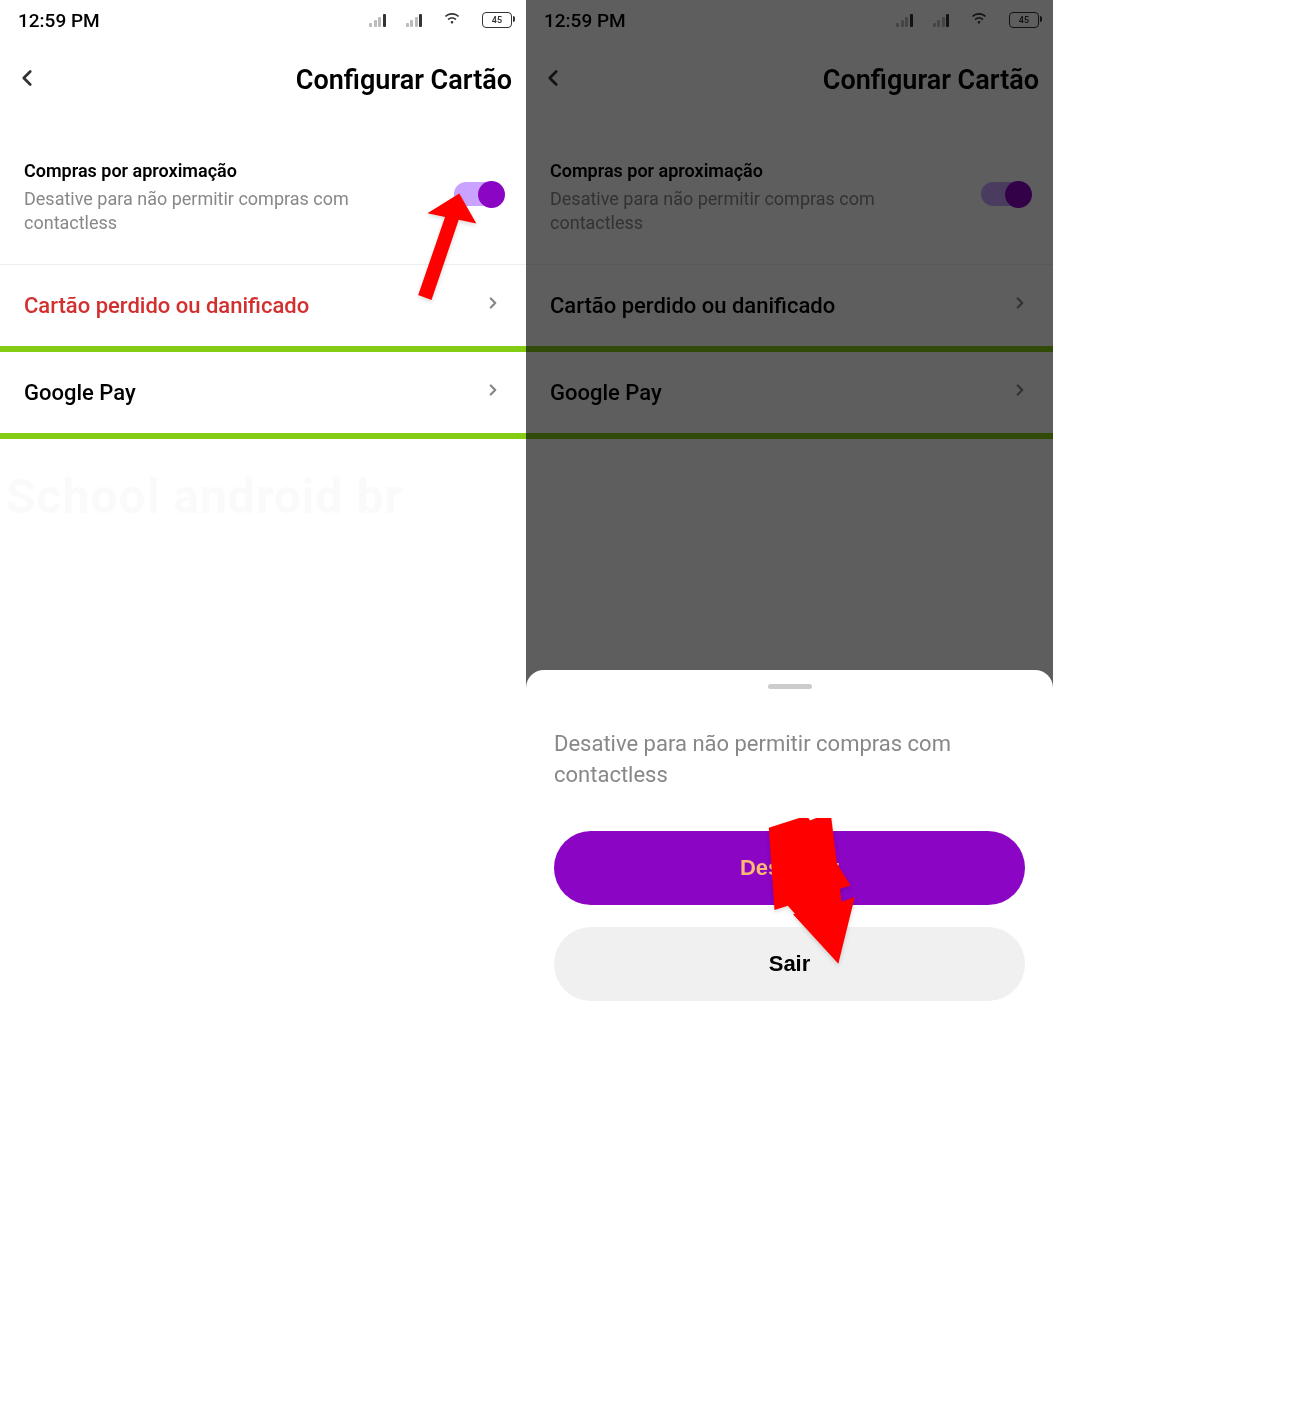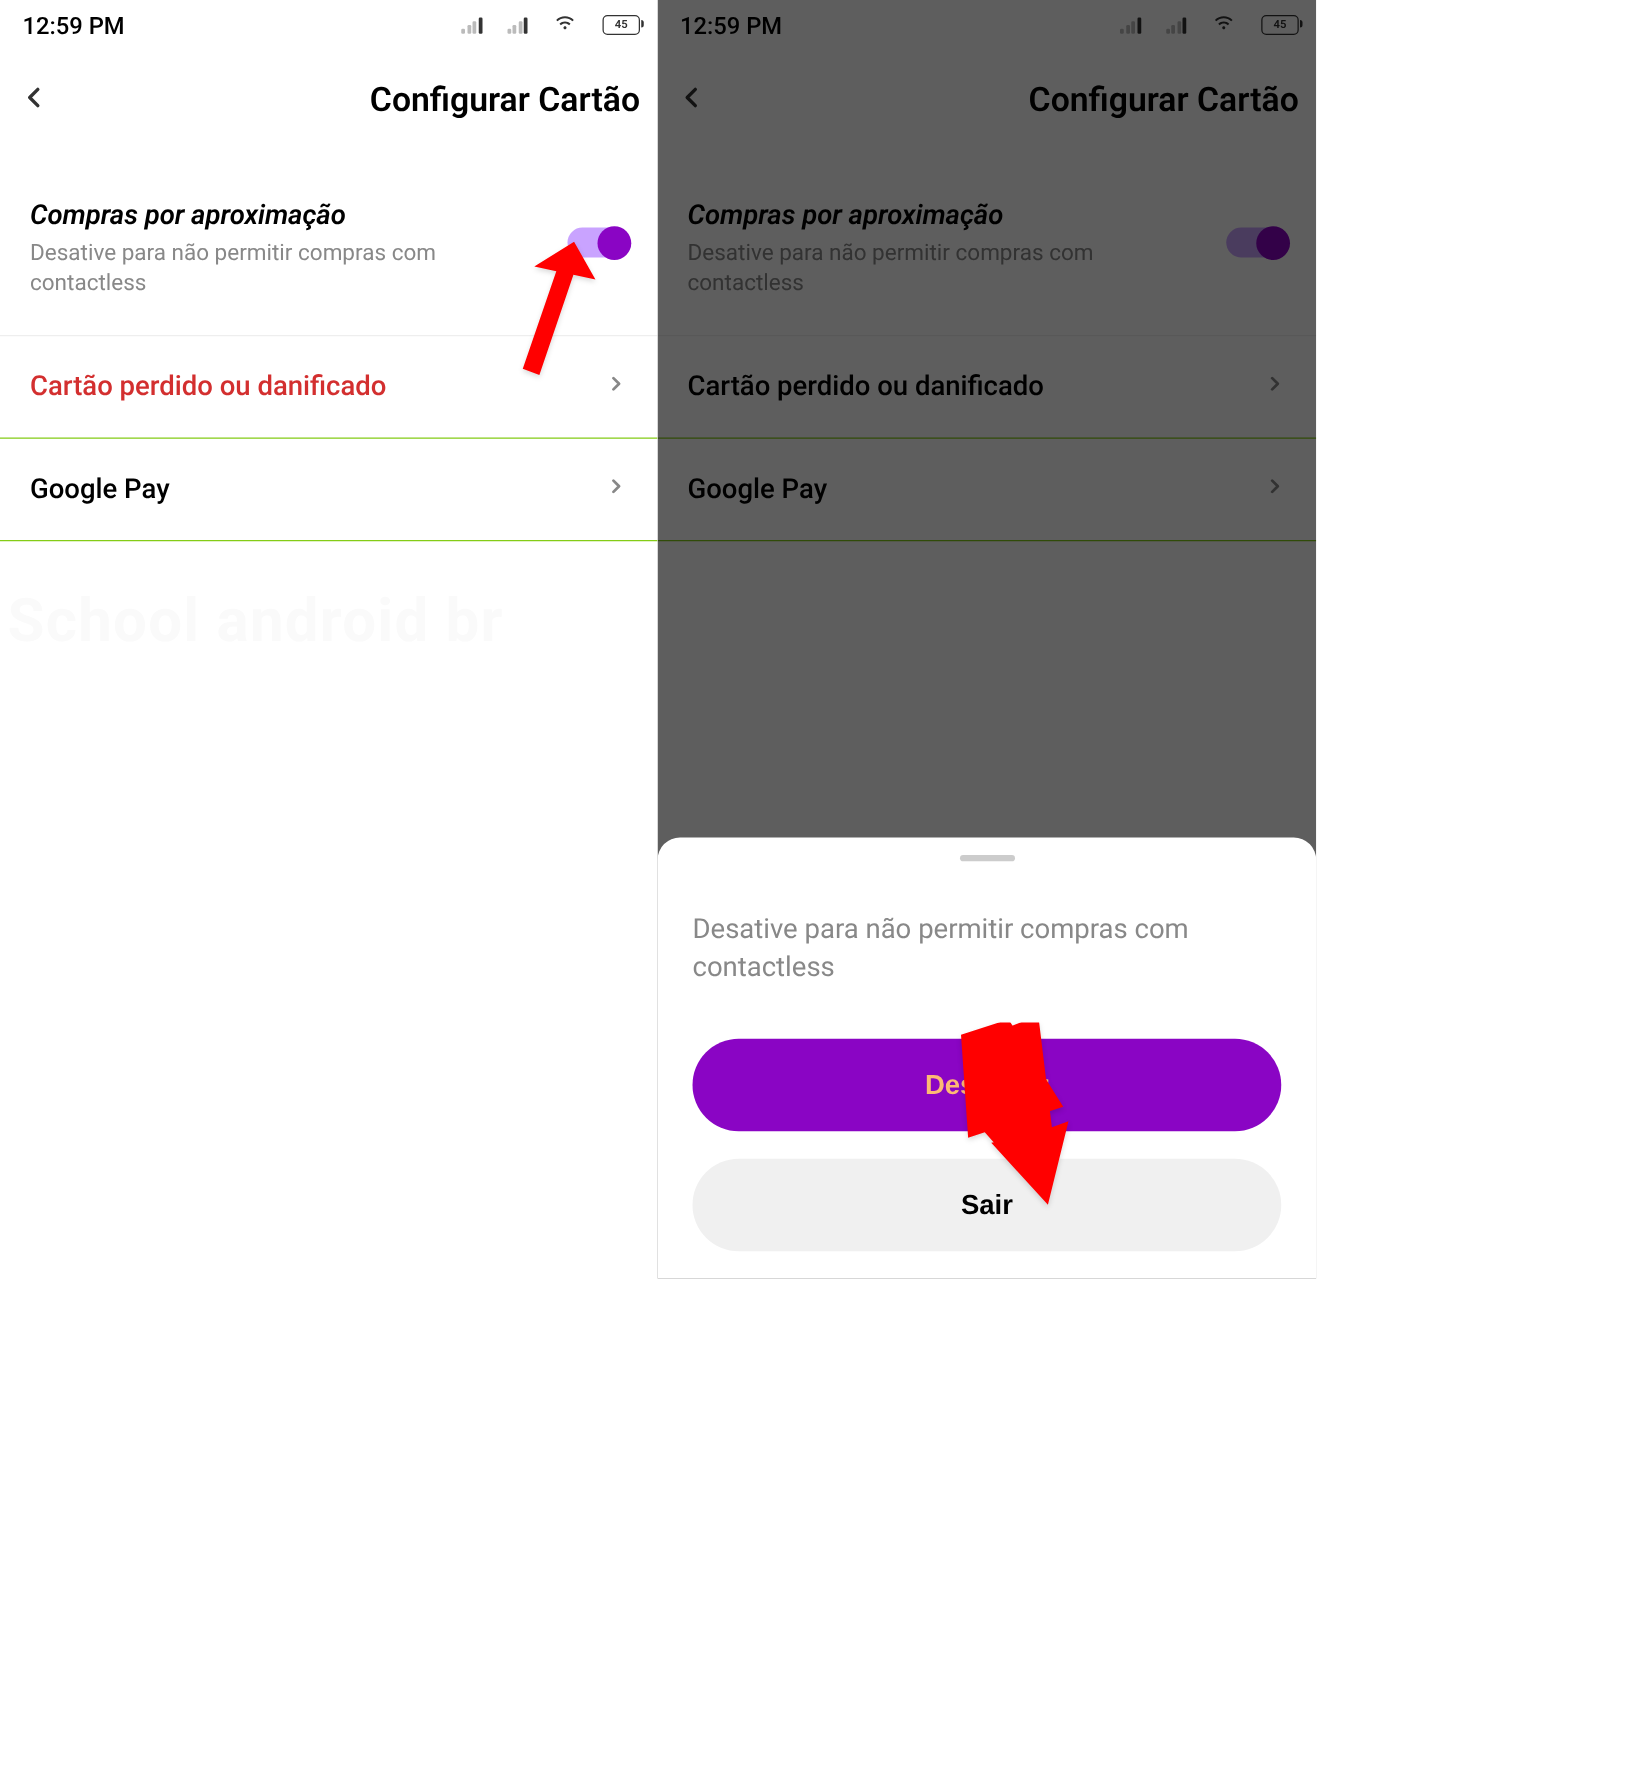--- a/index.html
+++ b/index.html
@@ -114,25 +114,24 @@
       justify-content: space-between;
       align-items: flex-start;
       padding: 18px 24px 28px 24px;
       border-bottom: 1px solid #eee;
     }
     .contactless-text {
       flex: 1;
       padding-right: 24px;
     }
     .contactless-title {
-      font-size: 22px;
+      font-size: 18px;
       font-weight: 600;
       color: #000;
       margin-bottom: 6px;
-      font-style: italic;
     }
     .contactless-desc {
       font-size: 18px;
       color: #888;
       line-height: 1.35;
     }
     .toggle {
       width: 48px;
       height: 24px;
       border-radius: 12px;
@@ -147,21 +146,21 @@
       background: #8a05c4;
       position: absolute;
       right: -3px;
       top: -1.5px;
     }
     .menu-row {
       display: flex;
       justify-content: space-between;
       align-items: center;
       padding: 28px 24px;
-      border-bottom: 1px solid #84cc16;
+      border-bottom: 6px solid #84cc16;
       gap: 21px;
     }
     .menu-label {
       font-size: 22px;
       font-weight: 500;
     }
     .menu-label.danger {
       color: #d32f2f;
     }
     .chevron svg {

